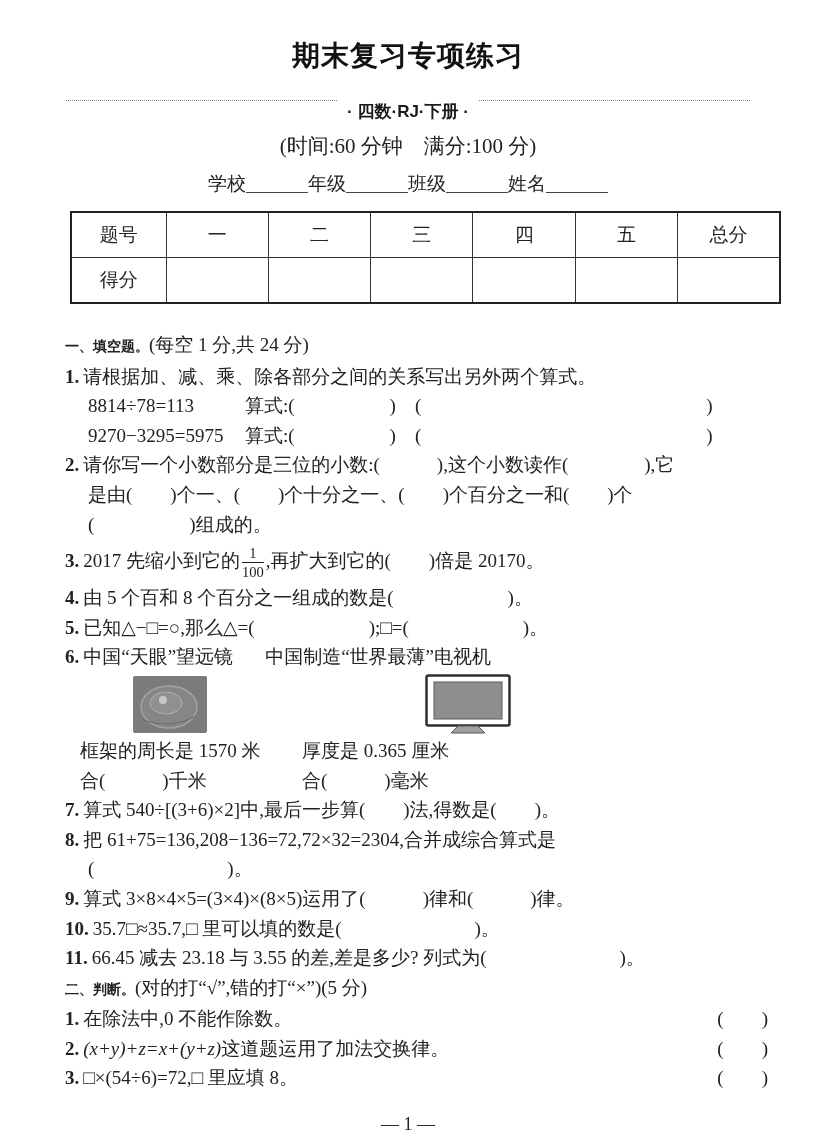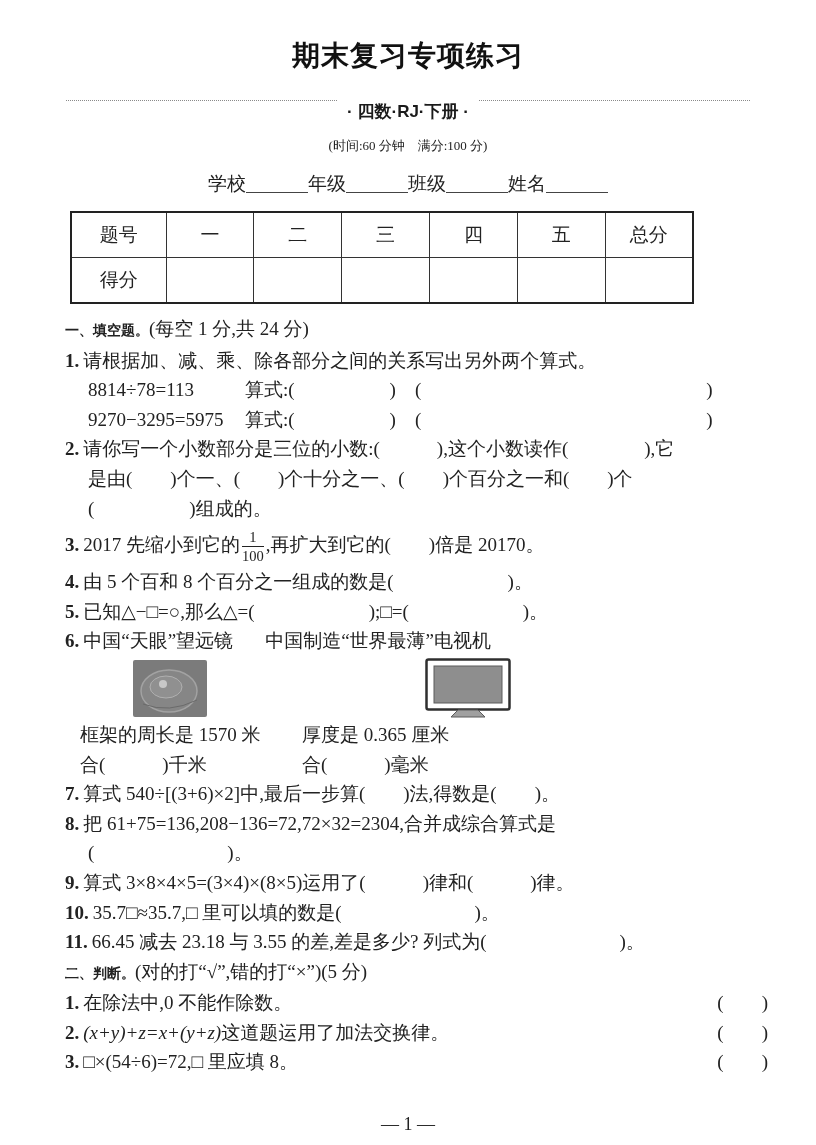--- a/index.html
+++ b/index.html
@@ -7,24 +7,24 @@
     width:816px;height:1145px;background:#ffffff;position:relative;
     margin:0 auto;overflow:hidden;color:#222;
     font-family:"Liberation Serif","DejaVu Serif",serif;
   }
   .title{margin:0;text-align:center;font-size:28px;font-weight:bold;color:#111;letter-spacing:1px;}
   .title1{padding-top:36px;line-height:40px;}
   .title2{line-height:40px;}
   .rule{display:flex;align-items:flex-start;margin:24px 66px 0 66px;height:20px;}
   .rule::before,.rule::after{content:"";flex:1;border-top:1.5px dotted #8a8a8a;}
   .edition{font-family:"Liberation Sans","DejaVu Sans",sans-serif;font-weight:bold;font-size:17px;padding:0 10px;color:#1a1a1a;}
-  .exam-info{text-align:center;font-size:13px;margin-top:13px;line-height:26px;}
+  .exam-info{text-align:center;font-size:21px;margin-top:13px;line-height:26px;}
   .fields{display:flex;justify-content:center;margin-top:12px;font-size:19px;line-height:26px;}
   .field .blank{display:inline-block;width:62px;border-bottom:1px solid #444;height:18px;vertical-align:-3px;}
-  table.score-table{border-collapse:collapse;margin:14px 0 0 70px;width:624px;table-layout:fixed;}
+  table.score-table{border-collapse:collapse;margin:14px 0 16px 70px;width:711px;table-layout:fixed;}
   table.score-table td{border:1px solid #333;height:44px;text-align:center;font-size:19px;padding:0;}
   table.score-table{border:2px solid #222;}
   table.score-table col.c0{width:95px;}
   .body{padding:10px 48px 0 65px;font-size:19px;}
   .line{line-height:29.6px;white-space:nowrap;}
   .qno{font-weight:bold;margin-right:4px;}
   .sec-h{font-weight:bold;font-size:14px;}
   .sec-note{font-weight:normal;font-size:19px;}
   .indent{margin-left:23px;}
   .formula{display:inline-block;width:157px;}

